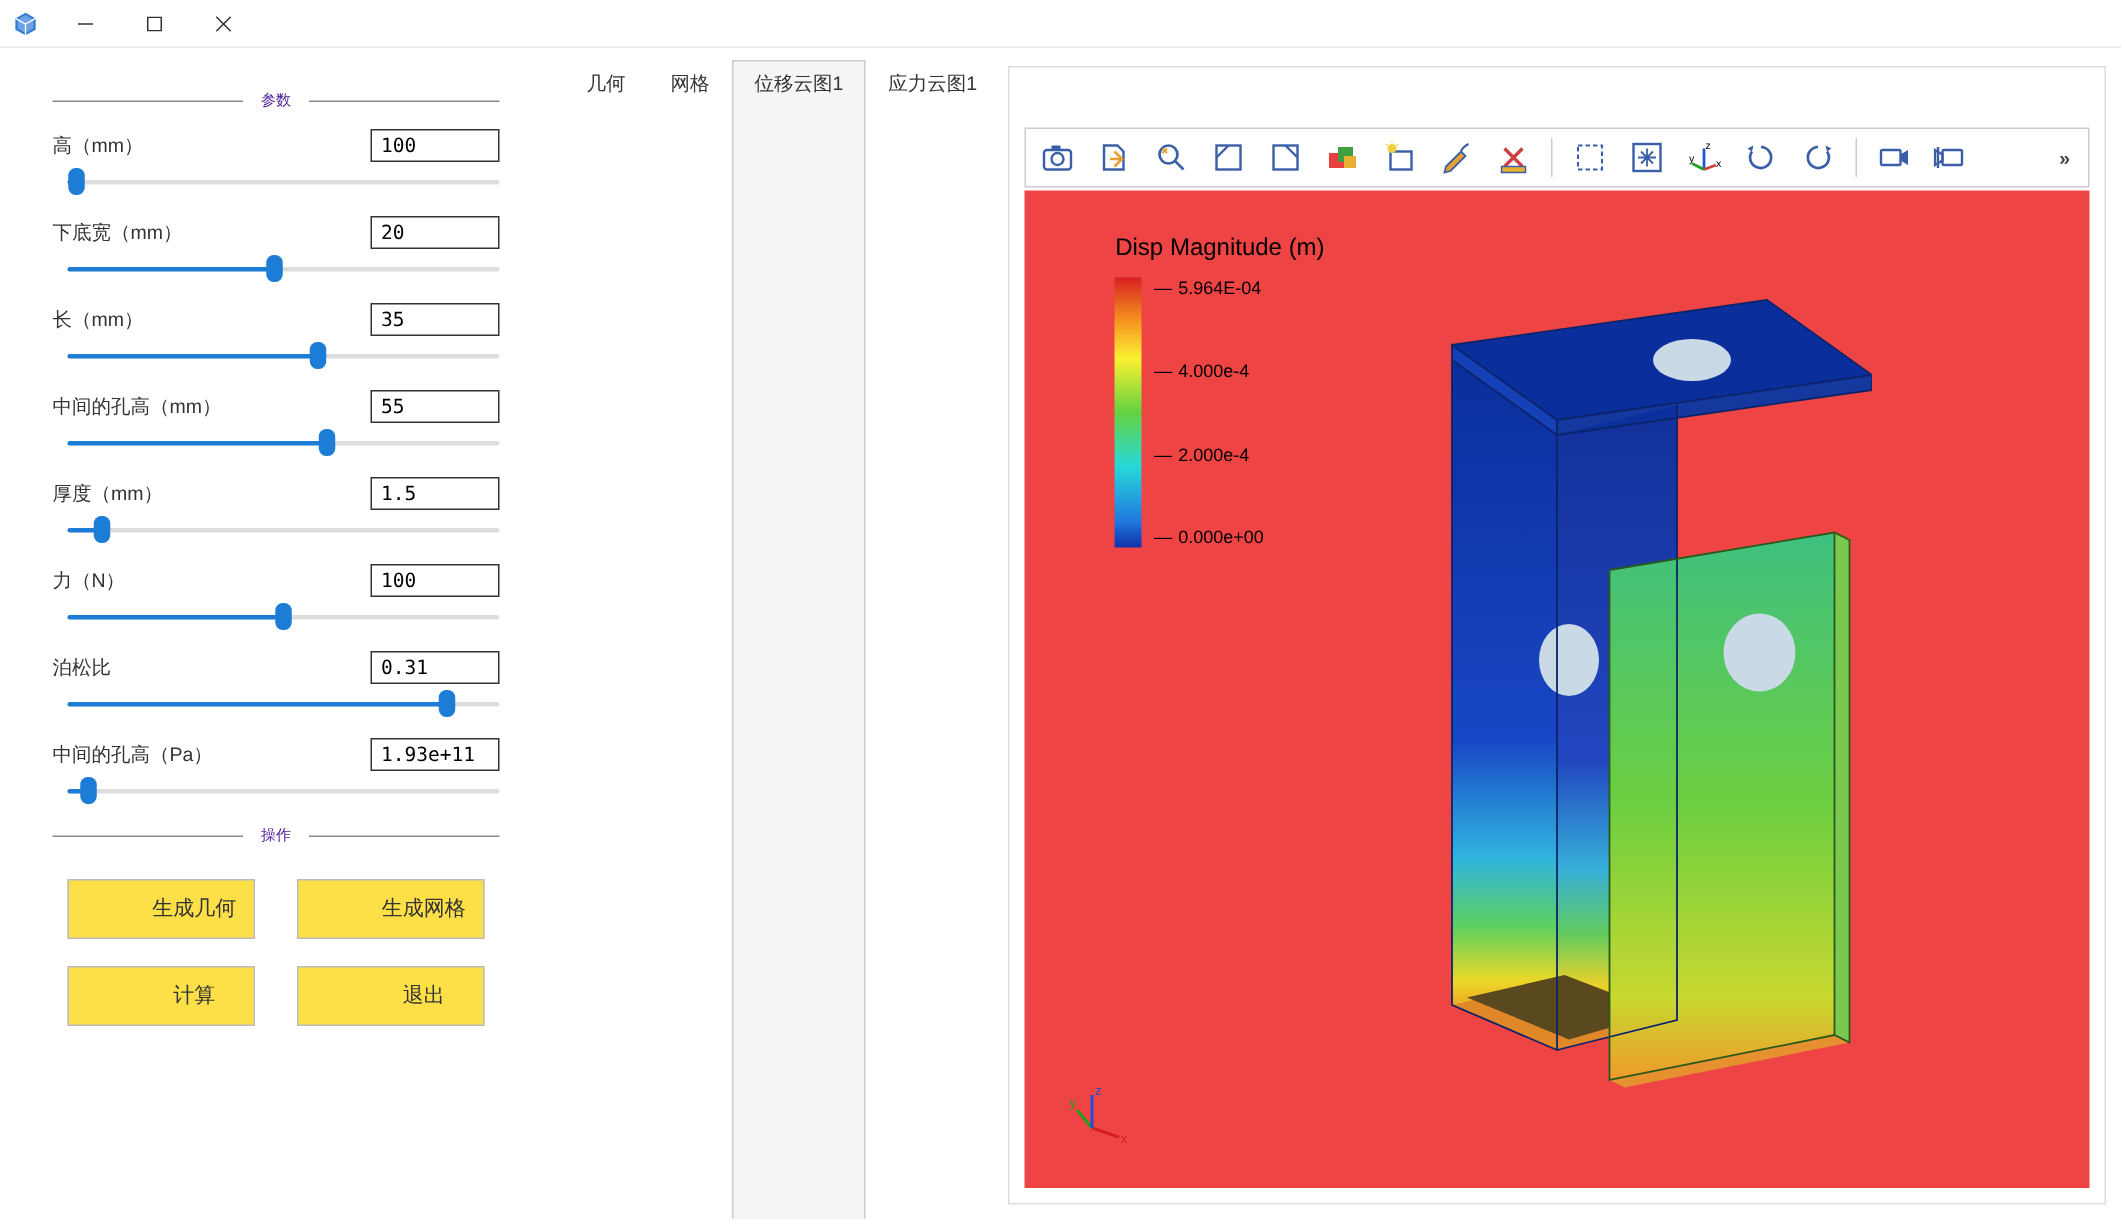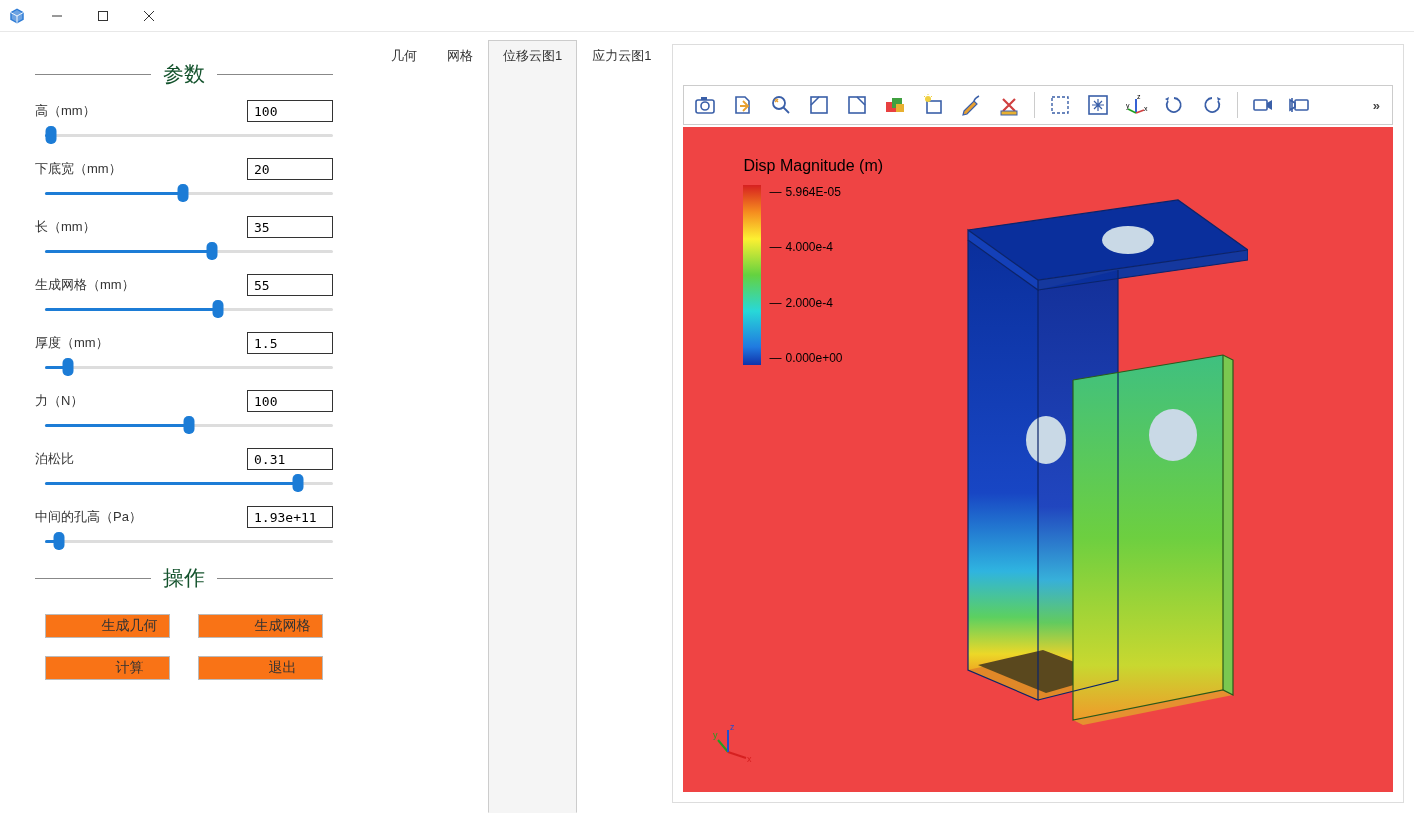--- a/index.html
+++ b/index.html
@@ -9,33 +9,33 @@
     .app-icon { width: 18px; height: 18px; margin-right: 8px; }
     .title-text { flex: 1; color: #333; font-size: 13px; }
     .win-btns { display: flex; }
     .win-btn { width: 46px; height: 32px; display: flex; align-items: center; justify-content: center; color: #444; }
     
     .main { display: flex; height: calc(813px - 32px); }
     
     .sidebar { width: 368px; padding: 20px 35px 0 35px; }
     .section-title { display: flex; align-items: center; margin: 8px 0 12px 0; }
     .section-title .line { flex: 1; height: 1px; background: #888; }
-    .section-title span { padding: 0 12px; font-size: 21px; color: #14532d; text-align: center; }
+    .section-title span { padding: 0 12px; font-size: 10px; color: #4c1d95; text-align: center; }
     
     .param { margin-bottom: 14px; }
     .param-row { display: flex; align-items: center; justify-content: space-between; margin-bottom: 4px; }
     .param-label { color: #333; font-size: 13px; }
     .param-input { width: 86px; height: 22px; border: 1px solid #333; padding: 0 6px; font-family: monospace; font-size: 13px; }
     .slider-track { position: relative; height: 18px; display: flex; align-items: center; margin-left: 10px; margin-right: 0; }
     .slider-rail { position: absolute; height: 3px; background: #ddd; width: 100%; border-radius: 2px; top: 8px; }
     .slider-fill { position: absolute; height: 3px; background: #1c7cd6; border-radius: 2px; top: 8px; }
     .slider-thumb { position: absolute; width: 11px; height: 18px; background: #1c7cd6; border-radius: 5px; top: 0; transform: translateX(-50%); }
     
     .actions { display: grid; grid-template-columns: 1fr 1fr; gap: 18px 28px; padding: 10px 10px 0 10px; }
-    .btn { height: 24px; background: #f97316; border: 1px solid #bbb; font-size: 14px; color: #333; cursor: pointer; padding-left: 44px; }
+    .btn { height: 40px; background: #fde047; border: 1px solid #bbb; font-size: 14px; color: #333; cursor: pointer; padding-left: 44px; }
     
     .content { flex: 1; display: flex; flex-direction: row; padding-top: 8px; }
     .tabs { display: flex; padding-left: 8px; }
     .tab { padding: 6px 14px; font-size: 13px; color: #333; border: 1px solid transparent; cursor: pointer; }
     .tab.active { background: #f5f5f5; border: 1px solid #ccc; border-bottom: 1px solid #f5f5f5; }
     
     .viewer { flex: 1; margin: 4px 10px 10px 6px; border: 1px solid #ddd; padding: 40px 10px 10px 10px; display: flex; flex-direction: column; background: #fff; position: relative; }
     
     .toolbar { height: 40px; background: #fff; border: 1px solid #ccc; display: flex; align-items: center; padding: 0 6px; gap: 8px; margin-bottom: 2px; }
     .tb-btn { width: 30px; height: 30px; display: flex; align-items: center; justify-content: center; cursor: pointer; }
@@ -119,21 +119,21 @@
       <input class="param-input" value="35" style="">
     </div>
     <div class="slider-track">
       <div class="slider-rail"></div>
       <div class="slider-fill" style="width:58%"></div>
       <div class="slider-thumb" style="left:58%"></div>
     </div>
         </div>
         <div class="param">
     <div class="param-row">
-      <span class="param-label">生成网格（mm）</span>
+      <span class="param-label">中间的孔高（mm）</span>
       <input class="param-input" value="55" style="">
     </div>
     <div class="slider-track">
       <div class="slider-rail"></div>
       <div class="slider-fill" style="width:60%"></div>
       <div class="slider-thumb" style="left:60%"></div>
     </div>
         </div>
         <div class="param">
     <div class="param-row">
@@ -309,21 +309,21 @@
             </svg>
           </div>
           <div class="tb-more">»</div>
         </div>
       <div class="canvas">
         <div class="legend">
           <div class="legend-title">Disp Magnitude (m)</div>
           <div class="legend-body">
             <div class="legend-bar"></div>
             <div class="legend-ticks" id="legend-ticks">
-                <div class="legend-tick">5.964E-05</div>
+                <div class="legend-tick">5.964E-04</div>
                 <div class="legend-tick">4.000e-4</div>
                 <div class="legend-tick">2.000e-4</div>
                 <div class="legend-tick">0.000e+00</div>
               </div>
           </div>
         </div>
 
         <svg class="model" width="420" height="560" viewBox="0 0 420 560">
           <defs>
             <linearGradient id="gv" x1="0" y1="0" x2="0" y2="1">

